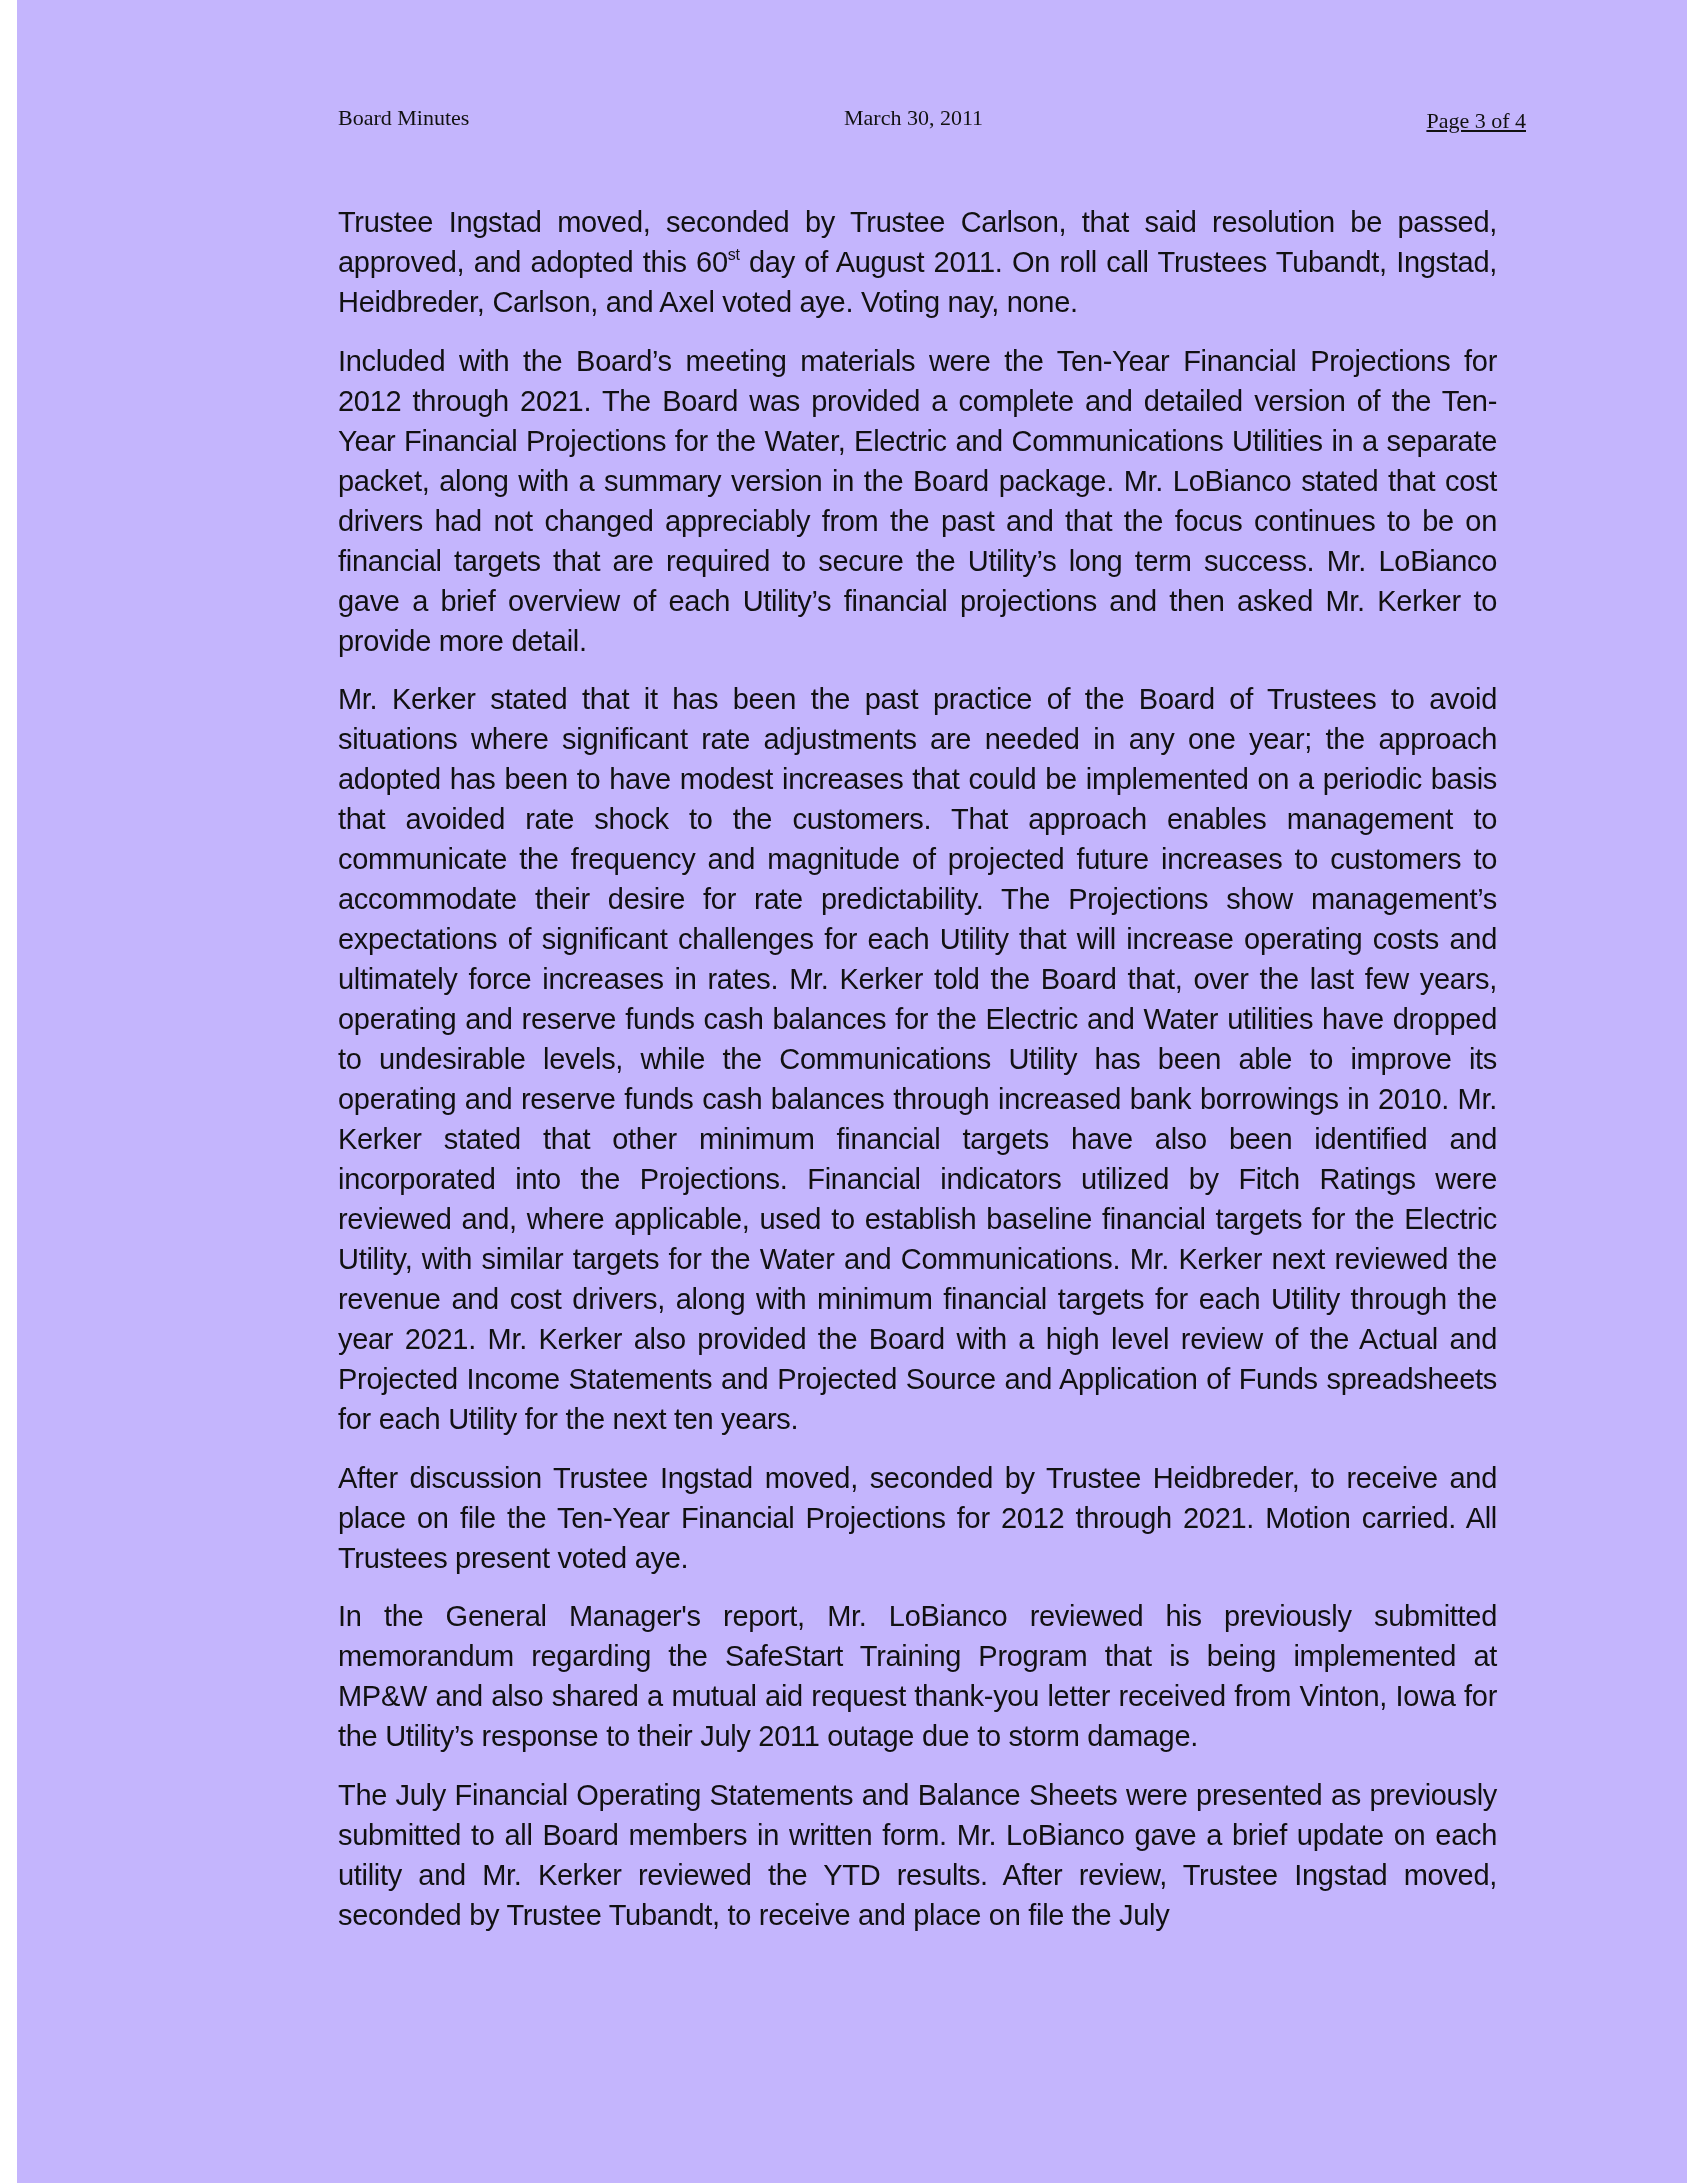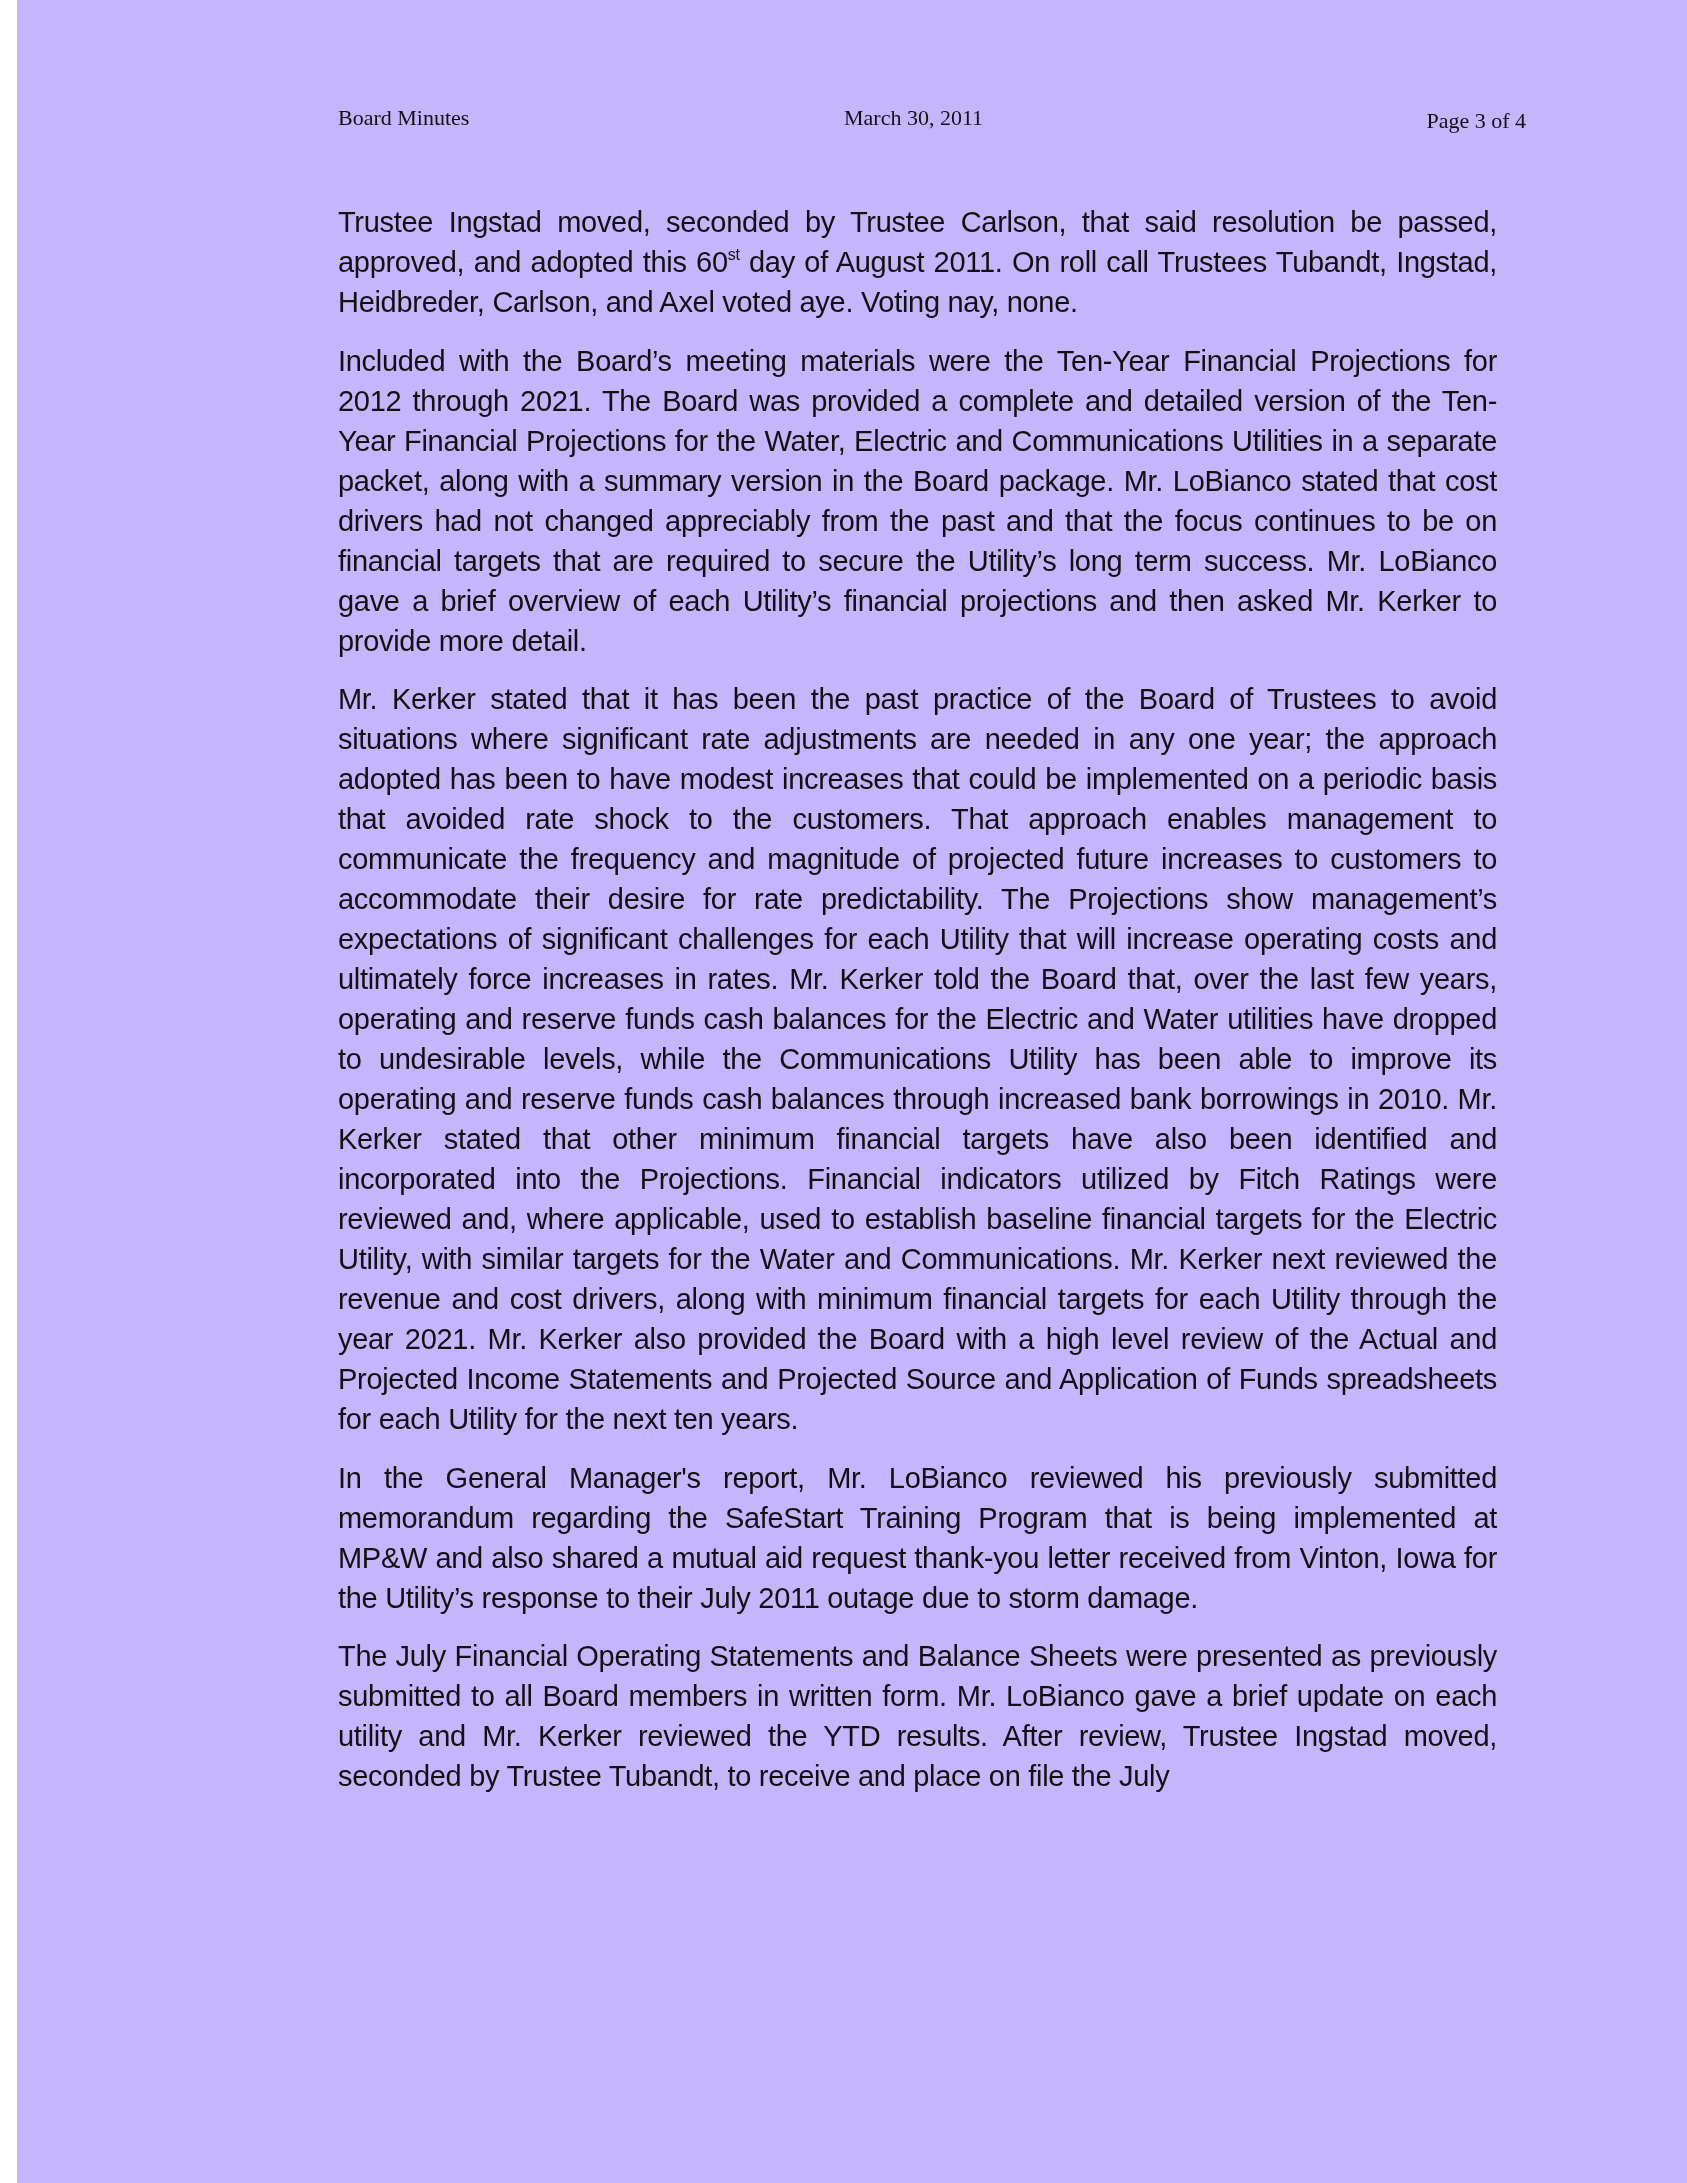--- a/index.html
+++ b/index.html
@@ -2,21 +2,21 @@
 <html style="font-size:10.6px"><head>
 <meta charset="utf-8">
 <style>
   html, body { margin: 0; padding: 0; background: #ffffff; }
   body { width: 1687px; height: 2183px; position: relative; overflow: hidden; }
   .page { position: absolute; left: 17px; top: 0; width: 1687px; height: 2183px; background: #c4b5fd; }
   .header { position: absolute; top: 105px; left: 321px; width: 1188px; height: 33px;
             font-family: "Liberation Serif", "DejaVu Serif", serif; font-size: 22px; color: #111; }
   .header .left { position: absolute; left: 0; top: 0; }
   .header .center { position: absolute; left: 506px; top: 0; }
-  .header .right { position: absolute; right: 0; top: 2.6px; }
+  .header .right { position: absolute; right: 0; top: 2.6px; text-decoration: underline; }
   .body { position: absolute; left: 321px; top: 202px; width: 1159px;
           font-family: "Liberation Sans", "DejaVu Sans", sans-serif; font-size: 29px;
           line-height: 40px; color: #111; letter-spacing: -0.3px; }
   .body p { margin: 0 0 18.5px 0; text-align: justify; text-align-last: left; }
   sup { font-size: 16px; line-height: 0; vertical-align: 12px; }
   .scan-mark { position: absolute; right: 12px; width: 1.3px; background: #ddd; }
 </style>
 </head>
 <body>
 
@@ -25,20 +25,21 @@
   <div class="header">
     <span class="left">Board Minutes</span>
     <span class="center">March 30, 2011</span>
     <span class="right">Page 3 of 4</span>
   </div>
 
   <div class="body">
     <p><span>Trustee Ingstad moved, seconded by Trustee Carlson, that said resolution be passed, approved, and adopted this 60</span><sup>st</sup><span> day of August 2011.  On roll call Trustees Tubandt, Ingstad, Heidbreder, Carlson, and Axel voted aye.  Voting nay, none.</span></p>
     <p>Included with the Board’s meeting materials were the Ten-Year Financial Projections for 2012 through 2021.  The Board was provided a complete and detailed version of the Ten-Year Financial Projections for the Water, Electric and Communications Utilities in a separate packet, along with a summary version in the Board package.  Mr. LoBianco stated that cost drivers had not changed appreciably from the past and that the focus continues to be on financial targets that are required to secure the Utility’s long term success.  Mr. LoBianco gave a brief overview of each Utility’s financial projections and then asked Mr. Kerker to provide more detail.</p>
     <p>Mr. Kerker stated that it has been the past practice of the Board of Trustees to avoid situations where significant rate adjustments are needed in any one year; the approach adopted has been to have modest increases that could be implemented on a periodic basis that avoided rate shock to the customers.  That approach enables management to communicate the frequency and magnitude of projected future increases to customers to accommodate their desire for rate predictability.  The Projections show management’s expectations of significant challenges for each Utility that will increase operating costs and ultimately force increases in rates.  Mr. Kerker told the Board that, over the last few years, operating and reserve funds cash balances for the Electric and Water utilities have dropped to undesirable levels, while the Communications Utility has been able to improve its operating and reserve funds cash balances through increased bank borrowings in 2010.  Mr. Kerker stated that other minimum financial targets have also been identified and incorporated into the Projections.  Financial indicators utilized by Fitch Ratings were reviewed and, where applicable, used to establish baseline financial targets for the Electric Utility, with similar targets for the Water and Communications.  Mr. Kerker next reviewed the revenue and cost drivers, along with minimum financial targets for each Utility through the year 2021.  Mr. Kerker also provided the Board with a high level review of the Actual and Projected Income Statements and Projected Source and Application of Funds spreadsheets for each Utility for the next ten years.</p>
+    <p>After discussion Trustee Ingstad moved, seconded by Trustee Heidbreder, to receive and place on file the Ten-Year Financial Projections for 2012 through 2021.  Motion carried.  All Trustees present voted aye.</p>
     <p>In the General Manager's report, Mr. LoBianco reviewed his previously submitted memorandum regarding the SafeStart Training Program that is being implemented at MP&amp;W and also shared a mutual aid request thank-you letter received from Vinton, Iowa for the Utility’s response to their July 2011 outage due to storm damage.</p>
     <p>The July Financial Operating Statements and Balance Sheets were presented as previously submitted to all Board members in written form.  Mr. LoBianco gave a brief update on each utility and Mr. Kerker reviewed the YTD results.  After review, Trustee Ingstad moved, seconded by Trustee Tubandt, to receive and place on file the July</p>
   </div>
 
   <div class="scan-mark" style="top:1522px;height:93px;"></div>
   <div class="scan-mark" style="top:1720px;height:410px;"></div>
 </div>
 
 
 </body></html>

